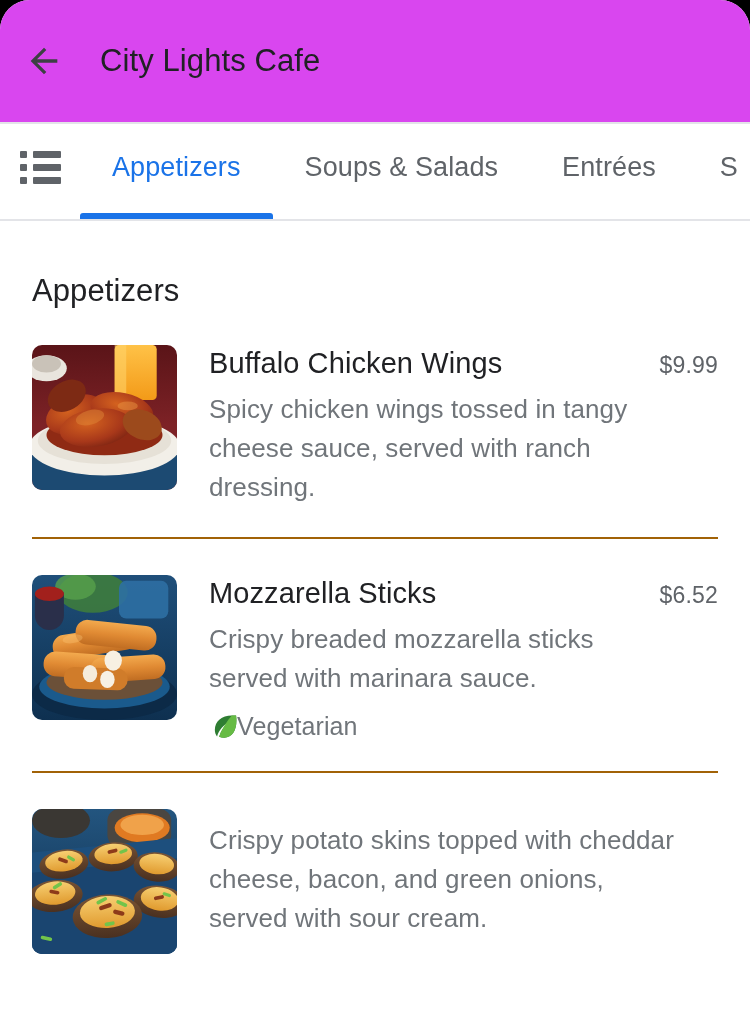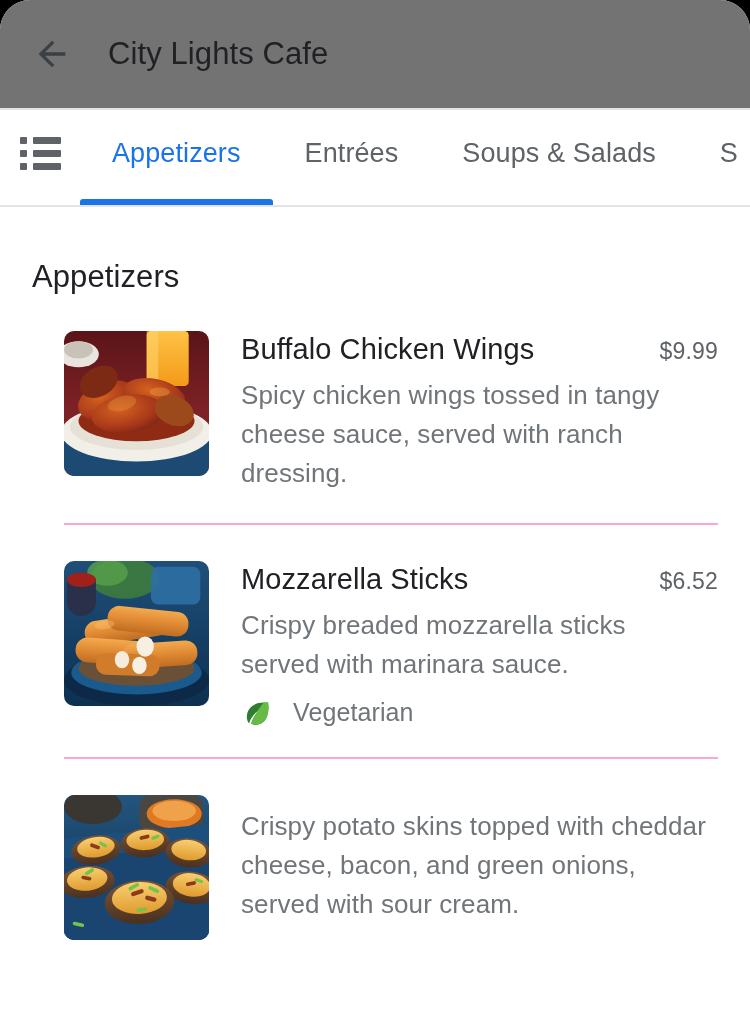--- a/index.html
+++ b/index.html
@@ -17,26 +17,26 @@
     width: 750px;
     height: 1010px;
     background: #ffffff;
     border-radius: 30px 30px 0 0;
     overflow: hidden;
   }
 
   
   .app-header {
     position: relative;
-    height: 110px;
-    background: #737373;
+    height: 124px;
+    background: #d946ef;
     border-bottom: 2px solid #e3e4e8;
     display: flex;
     align-items: center;
-    padding-left: 24px;
+    padding-left: 16px;
   }
 
   .back-btn {
     width: 56px;
     height: 56px;
     display: flex;
     align-items: center;
     justify-content: center;
     border-radius: 50%;
     cursor: pointer;
@@ -136,23 +136,22 @@
     padding: 52px 32px 0 32px;
     letter-spacing: 0.1px;
   }
 
   .menu-list { padding: 0 32px; }
 
   .menu-item {
     display: flex;
     align-items: flex-start;
     padding: 36px 0 30px 0;
-    margin-left: 32px;
-  }
-  .menu-item + .menu-item { border-top: 2px solid #f9a8d4; }
+  }
+  .menu-item + .menu-item { border-top: 2px solid #a16207; }
 
   .thumb {
     flex: 0 0 auto;
     width: 145px;
     height: 145px;
     border-radius: 10px;
     overflow: hidden;
     position: relative;
   }
   .thumb svg { display: block; width: 100%; height: 100%; }
@@ -189,22 +188,21 @@
     font-size: 26px;
     line-height: 39px;
     color: #70757a;
     letter-spacing: 0.1px;
     max-width: 470px;
   }
 
   .tag-row {
     margin-top: 14px;
     display: flex;
-    align-items: center;
-    gap: 24px;
+    gap: 0;
   }
   .leaf-icon { width: 28px; height: 28px; display: block; }
   .tag-label {
     font-size: 25px;
     color: #70757a;
     letter-spacing: 0.1px;
   }
 </style>
 </head>
 <body>
@@ -235,24 +233,24 @@
           <span class="list-icon-dot"></span>
           <span class="list-icon-bar"></span>
         </div>
       </div>
     </div>
 
     <div class="tab active">
       <span>Appetizers</span>
     </div>
     <div class="tab">
+      <span>Soups &amp; Salads</span>
+    </div>
+    <div class="tab">
       <span>Entrées</span>
-    </div>
-    <div class="tab">
-      <span>Soups &amp; Salads</span>
     </div>
     <div class="tab">
       <span>S</span>
     </div>
   </div>
 
   <div class="content">
 
     <div class="section-title">Appetizers</div>
 

